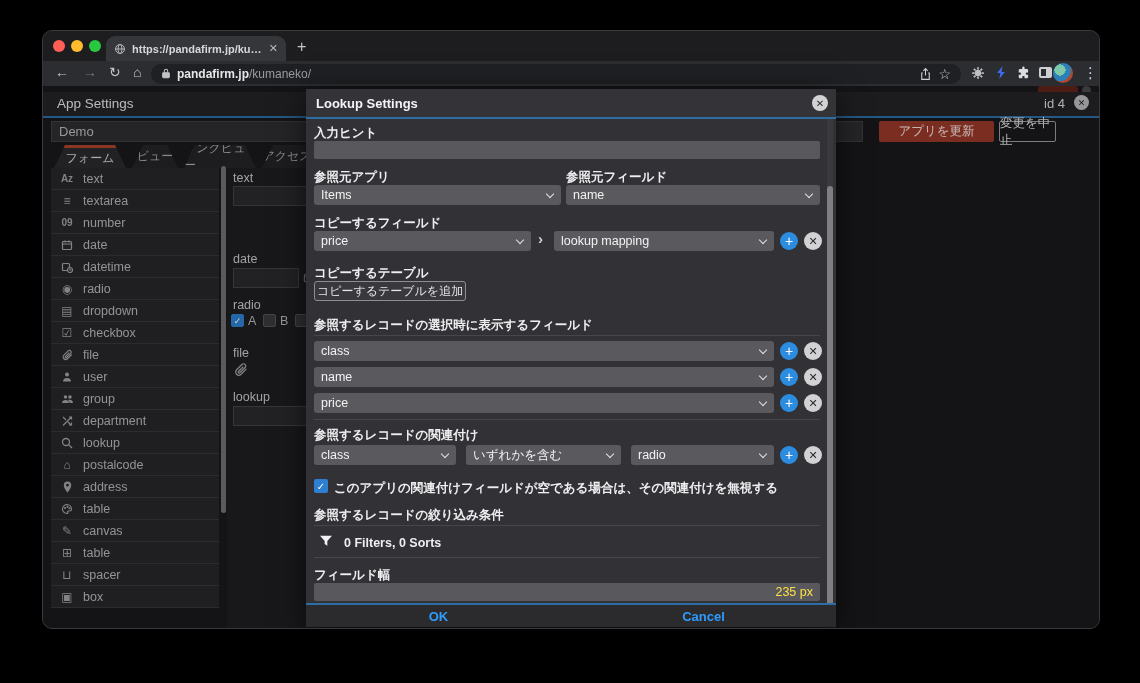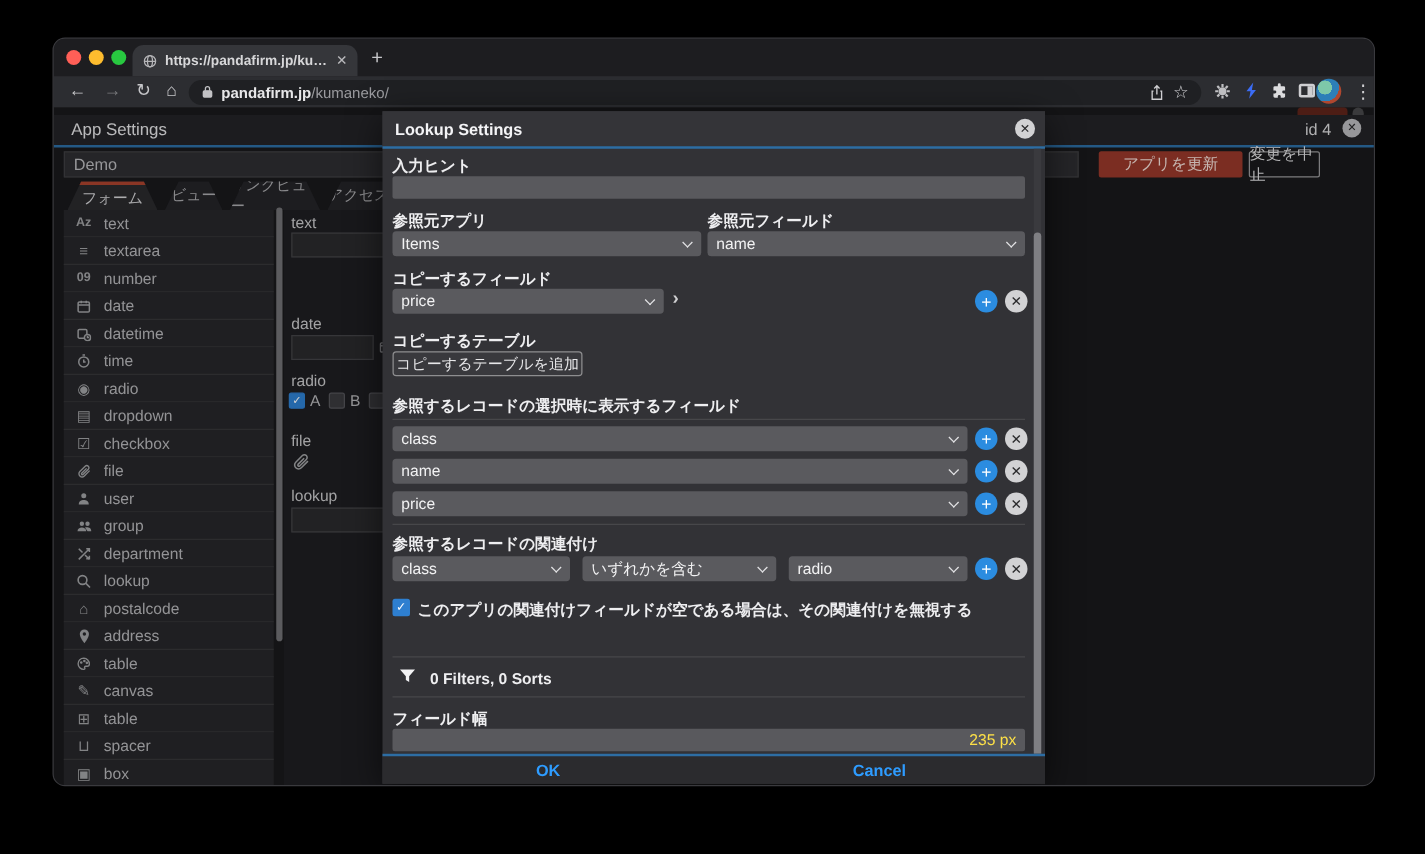--- a/index.html
+++ b/index.html
@@ -246,29 +246,20 @@
             <span class="ic">
               <svg width="12" height="12" viewBox="0 0 24 24" fill="none" stroke="#9fa0a3" stroke-width="2.4">
                 <rect x="3" y="5" width="14" height="14" rx="2"></rect>
                 <circle cx="18" cy="18" r="5" fill="#27272a"></circle>
                 <path d="M18 15v3h2.5"></path>
               </svg>
             </span>
             <span class="sb-label">datetime</span>
           </div>
         <div class="sb-item">
-            <span class="ic">
-              <svg width="12" height="12" viewBox="0 0 24 24" fill="none" stroke="#9fa0a3" stroke-width="2.4">
-                <circle cx="12" cy="13" r="8"></circle>
-                <path d="M12 9v4h3M10 2h4"></path>
-              </svg>
-            </span>
-            <span class="sb-label">time</span>
-          </div>
-        <div class="sb-item">
             <span class="ic">◉</span>
             <span class="sb-label">radio</span>
           </div>
         <div class="sb-item">
             <span class="ic">▤</span>
             <span class="sb-label">dropdown</span>
           </div>
         <div class="sb-item">
             <span class="ic">☑</span>
             <span class="sb-label">checkbox</span>
@@ -373,20 +364,21 @@
       <div class="abs m-input" style="left:8px;top:52px;width:506px"></div>
 
       <div class="abs m-label" style="left:8px;top:80px">参照元アプリ</div>
       <div class="abs m-label" style="left:260px;top:80px">参照元フィールド</div>
       <div class="dd" style="left:8px;top:96px;width:247px">Items</div>
       <div class="dd" style="left:260px;top:96px;width:254px">name</div>
 
       <div class="abs m-label" style="left:8px;top:126px">コピーするフィールド</div>
       <div class="dd" style="left:8px;top:142px;width:217px">price</div>
       <span class="abs" style="left:232px;top:141px;color:#cfcfd1;font-size:15px;font-weight:bold">›</span>
+      <div class="dd" style="left:248px;top:142px;width:220px">lookup mapping</div>
       <div class="abs plus" style="left:474px;top:143px">+</div>
       <div class="abs row-x" style="left:498px;top:143px">✕</div>
 
       <div class="abs m-label" style="left:8px;top:176px">コピーするテーブル</div>
       <div class="abs" style="left:8px;top:192px;width:152px;height:20px;border:1px solid #8e8e90;border-radius:3px;background:#39393d;color:#e6e6e8;font-size:12px;display:flex;align-items:center;justify-content:center">コピーするテーブルを追加</div>
 
       <div class="abs m-label" style="left:8px;top:228px">参照するレコードの選択時に表示するフィールド</div>
       <div class="abs sep" style="top:246px"></div>
       <div class="dd" style="left:8px;top:252px;width:460px">class</div>
       <div class="abs plus" style="left:474px;top:253px">+</div>
@@ -402,20 +394,21 @@
       <div class="abs m-label" style="left:8px;top:338px">参照するレコードの関連付け</div>
       <div class="dd" style="left:8px;top:356px;width:142px">class</div>
       <div class="dd" style="left:160px;top:356px;width:155px">いずれかを含む</div>
       <div class="dd" style="left:325px;top:356px;width:143px">radio</div>
       <div class="abs plus" style="left:474px;top:357px">+</div>
       <div class="abs row-x" style="left:498px;top:357px">✕</div>
 
       <div class="abs mcheck" style="left:8px;top:390px">✓</div>
       <div class="abs m-label" style="left:28px;top:391px">このアプリの関連付けフィールドが空である場合は、その関連付けを無視する</div>
 
+      <div class="abs m-label" style="left:8px;top:418px">参照するレコードの絞り込み条件</div>
       <div class="abs sep" style="top:436px"></div>
       <span class="abs" style="left:12px;top:444px">
         <svg width="16" height="16" viewBox="0 0 24 24" fill="#f2f2f4">
             <path d="M3 4h18l-7 8v7l-4-2.5V12L3 4z"></path>
           </svg>
       </span>
       <div class="abs m-label" style="left:38px;top:447px">0 Filters, 0 Sorts</div>
       <div class="abs sep" style="top:468px"></div>
 
       <div class="abs m-label" style="left:8px;top:478px">フィールド幅</div>

